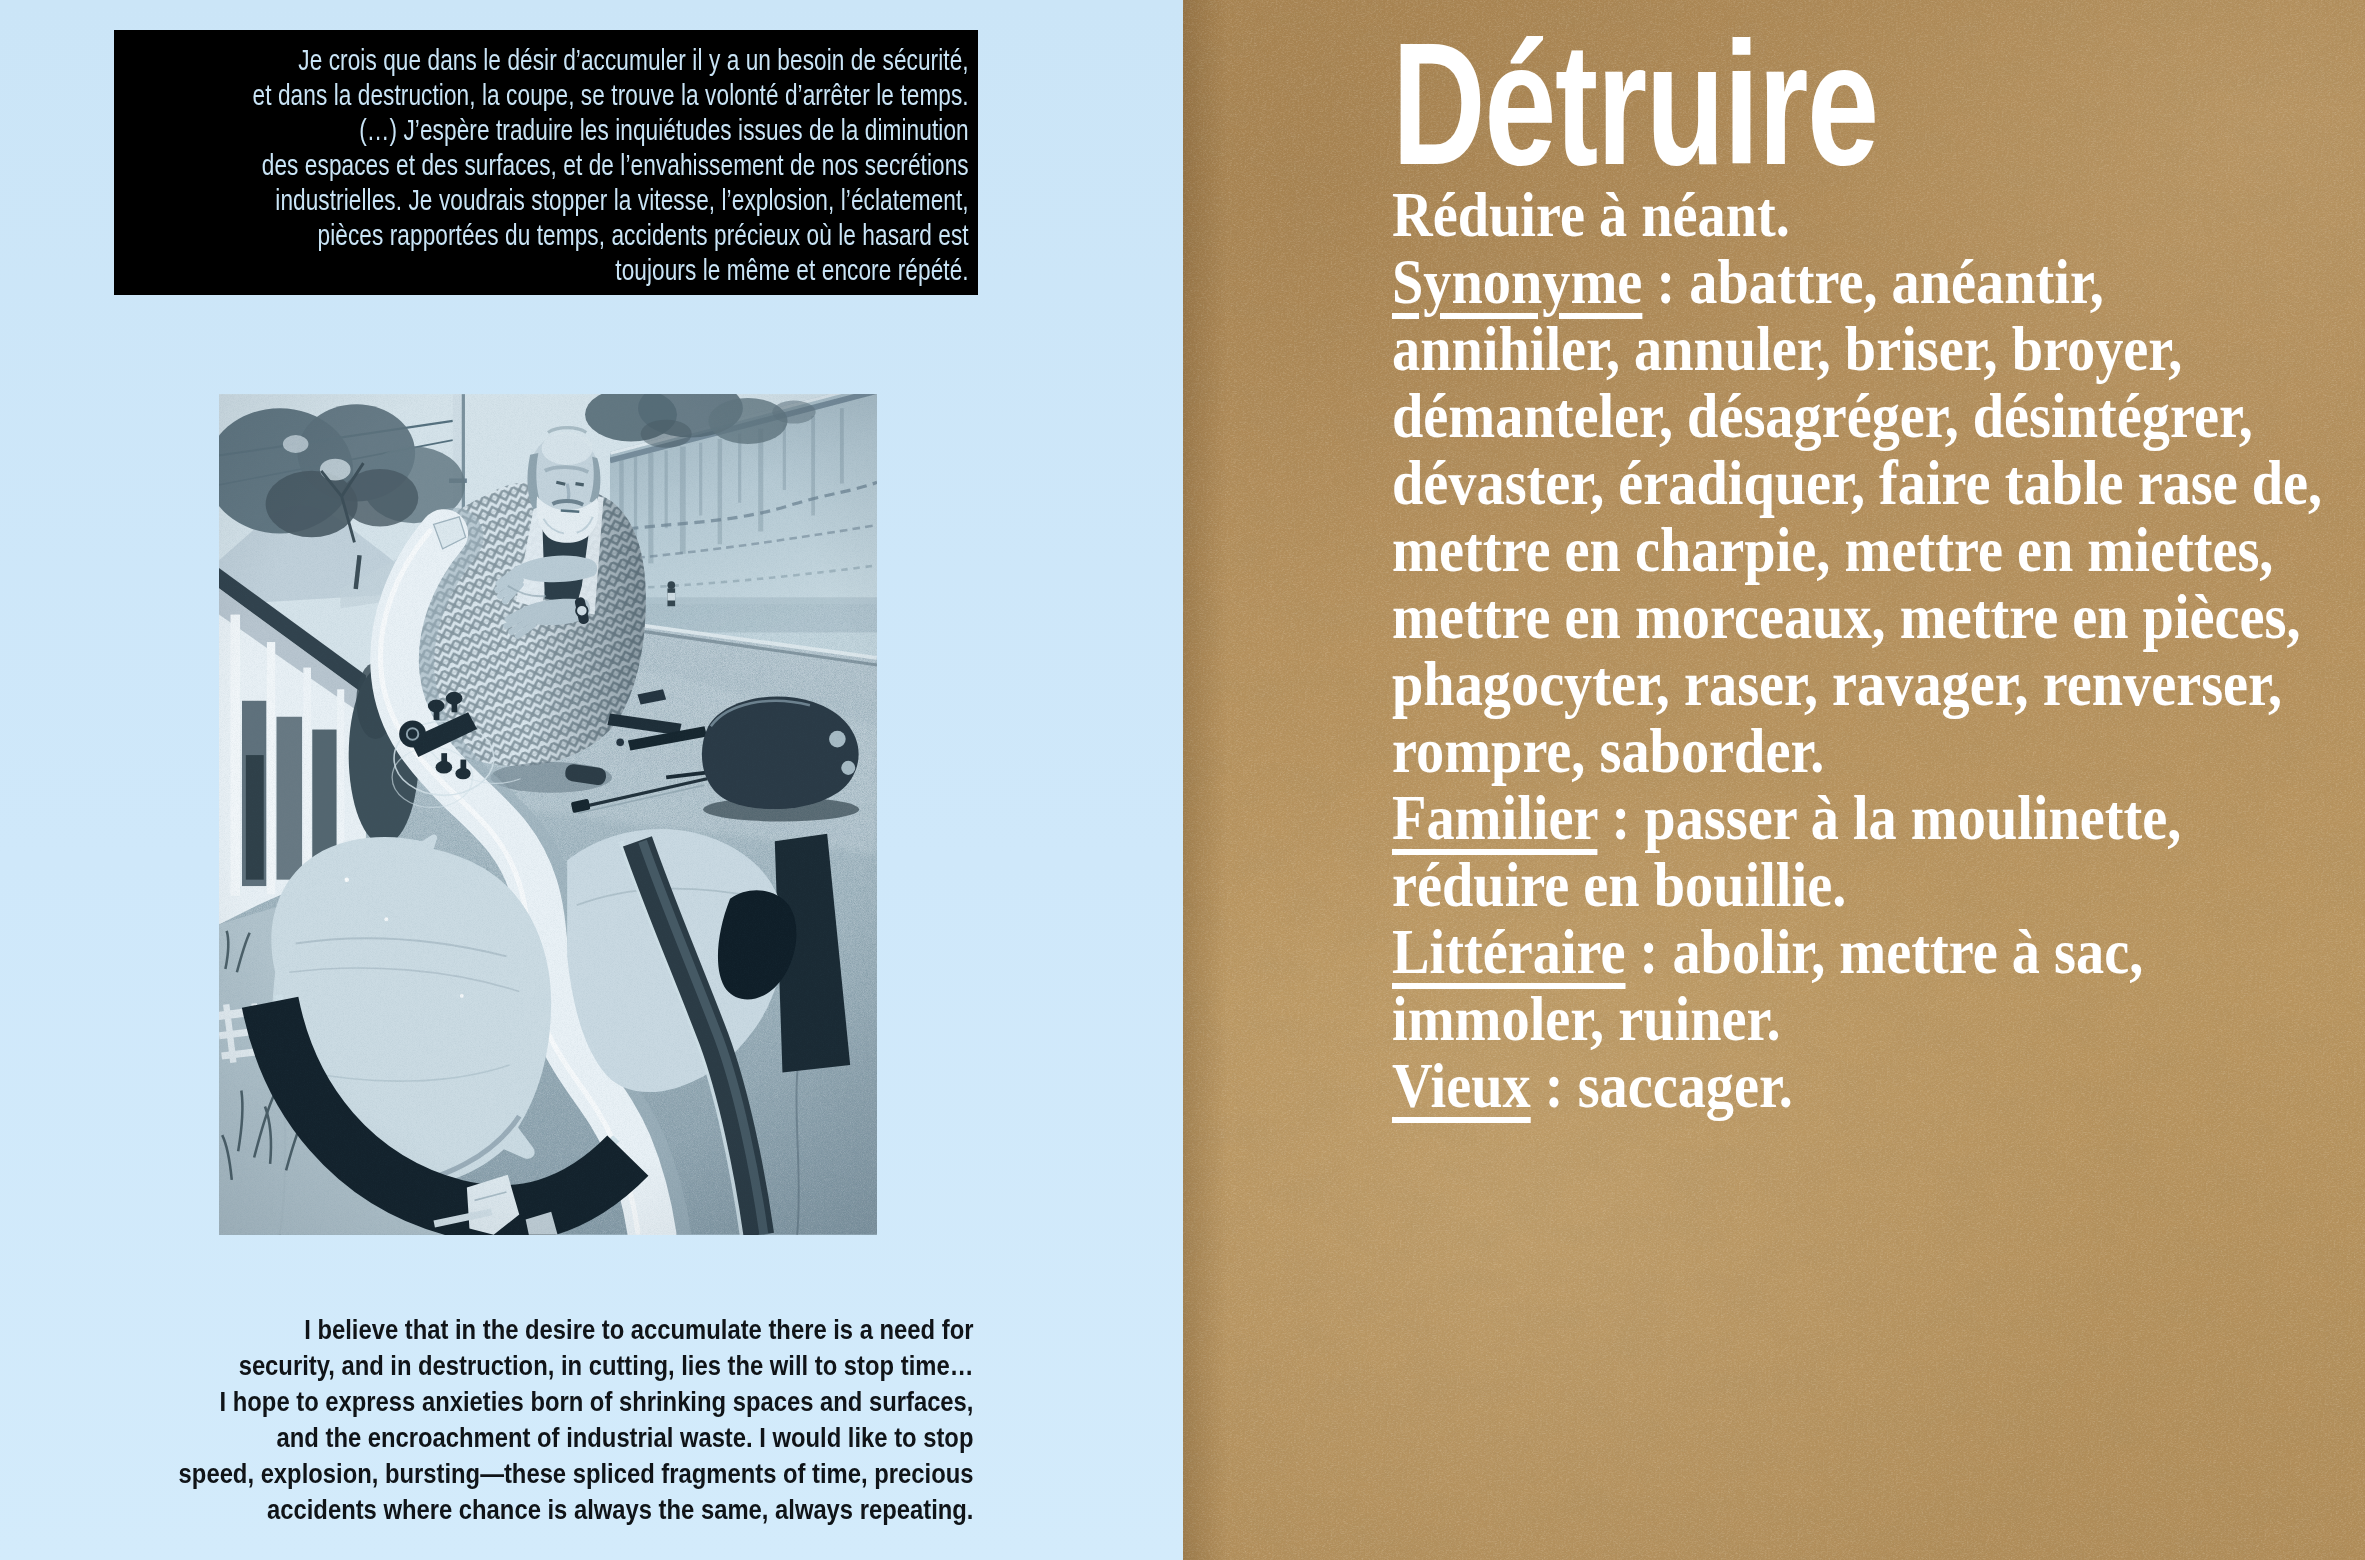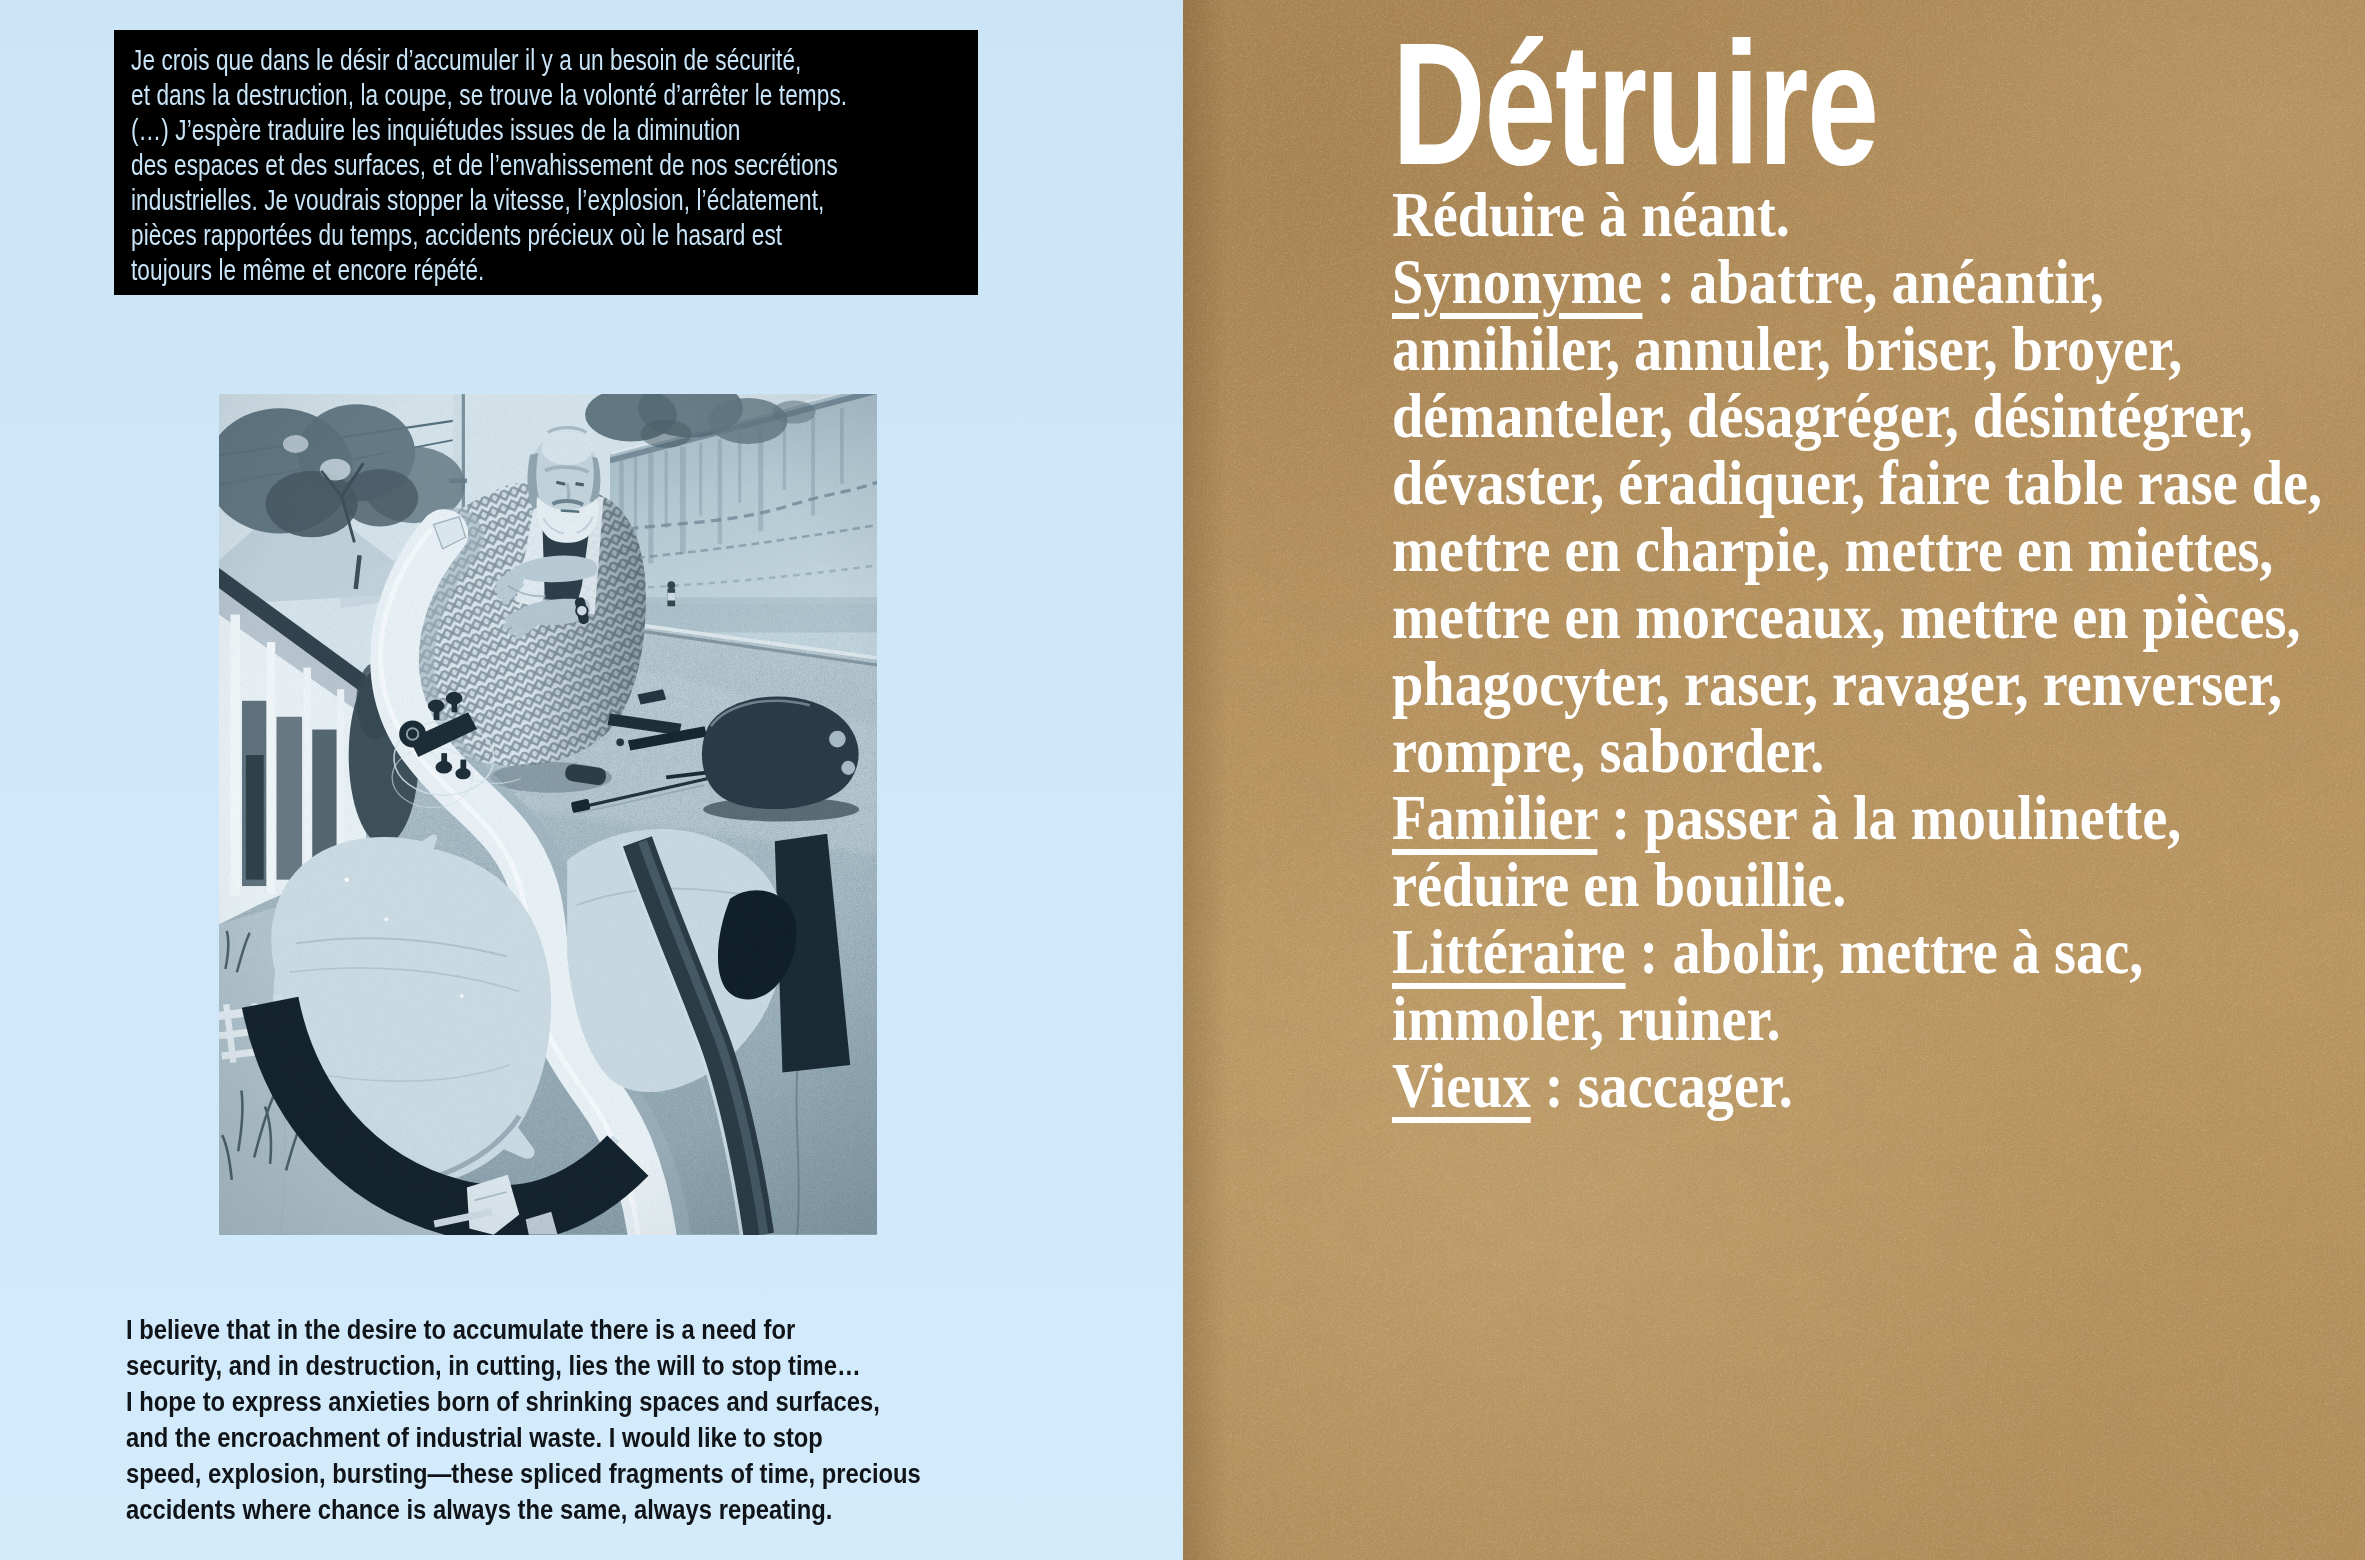--- a/index.html
+++ b/index.html
@@ -2,21 +2,21 @@
 <html style="font-size:10.2px"><head>
 <meta charset="utf-8">
 <style>
   html,body{margin:0;padding:0;}
   body{
     width:2366px;height:1560px;position:relative;overflow:hidden;
     font-family:"Liberation Sans",sans-serif;
     background:#cde7f8;
   }
   .page{position:absolute;top:0;height:1560px;}
-  .page-left{left:0;width:1183px;background:linear-gradient(180deg,#cbe5f7 0%,#cfe8fa 55%,#d3ebfb 100%);}
+  .page-left{left:0;width:1183px;background:linear-gradient(180deg,#cbe5f7 0%,#cfe8fa 55%,#d3ebfb 100%);text-align:right;}
   .page-right{left:1183px;width:1214px;background:
     radial-gradient(ellipse 70% 45% at 28% 78%, rgba(236,212,170,0.16), rgba(0,0,0,0) 70%),
     radial-gradient(ellipse 55% 35% at 88% 8%, rgba(226,198,150,0.18), rgba(0,0,0,0) 70%),
     radial-gradient(ellipse 60% 40% at 10% 12%, rgba(96,66,28,0.10), rgba(0,0,0,0) 70%),
     linear-gradient(178deg,#ac8754 0%,#b38e5b 30%,#b9955f 62%,#b08c58 100%);
   }
   .spine-shadow{position:absolute;left:0;top:0;width:45px;height:100%;
     background:linear-gradient(90deg,rgba(70,45,15,0.20),rgba(70,45,15,0) 100%);}
   .paper-noise{position:absolute;left:0;top:0;width:1182px;height:1560px;pointer-events:none;}
 

